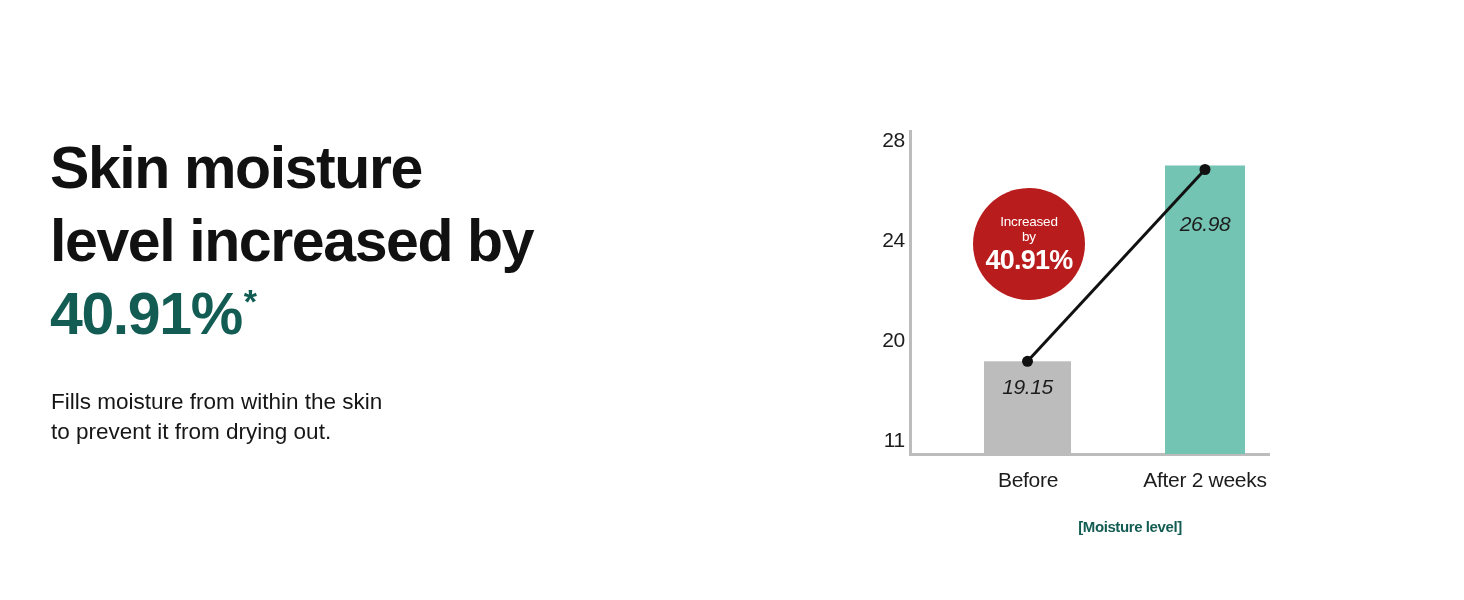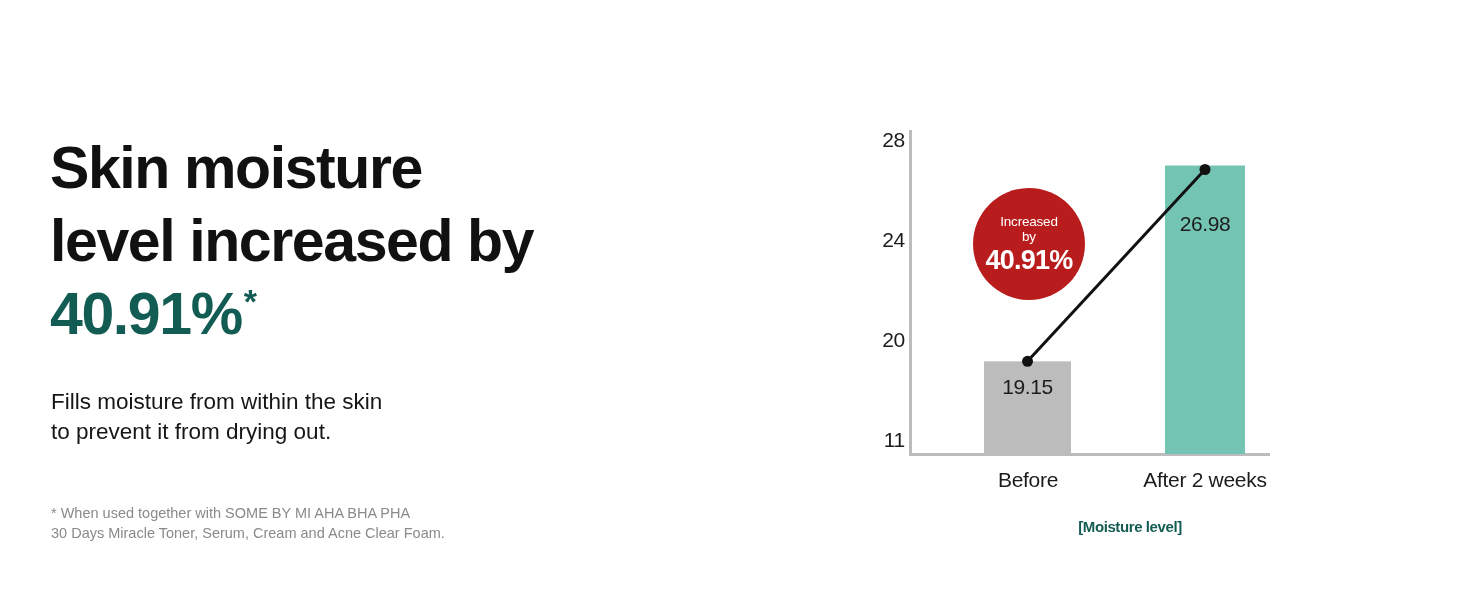--- a/index.html
+++ b/index.html
@@ -115,20 +115,21 @@
     margin-top: 3px;
   }
 
   .bar-value {
     position: absolute;
     font-size: 21px;
     color: #1c1c1c;
     font-weight: normal;
     letter-spacing: -0.4px;
     text-align: center;
+    font-style: italic;
   }
   .bar-value-before { left: 134px; top: 272px; width: 87px; }
   .bar-value-after  { left: 315px; top: 116px; width: 80px; }
 
   .tick-label {
     position: absolute;
     font-size: 21px;
     color: #1c1c1c;
     letter-spacing: -0.3px;
     text-align: right;
@@ -172,24 +173,20 @@
     <span class="headline-line">Skin moisture</span>
     <span class="headline-line">level increased by</span>
     <span class="headline-accent" style="color: rgb(19, 92, 83);"><span>40.91%</span><sup class="headline-asterisk">*</sup></span>
   </h1>
 
   <p class="subcopy">
     <span class="subcopy-line">Fills moisture from within the skin</span>
     <span class="subcopy-line">to prevent it from drying out.</span>
   </p>
 
-  <p class="footnote">
-    <span class="footnote-line">* When used together with SOME BY MI AHA BHA PHA</span>
-    <span class="footnote-line">30 Days Miracle Toner, Serum, Cream and Acne Clear Foam.</span>
-  </p>
 
 </div>
 
 <div class="chart-panel">
 
   <svg class="chart-svg" width="460" height="450" viewBox="0 0 460 450">
 
     <line id="y-axis" x1="60.5" y1="20" x2="60.5" y2="343" stroke="#bcbcbc" stroke-width="3"></line>
 
     <line id="x-axis" x1="59" y1="344.5" x2="420" y2="344.5" stroke="#bcbcbc" stroke-width="3"></line>

